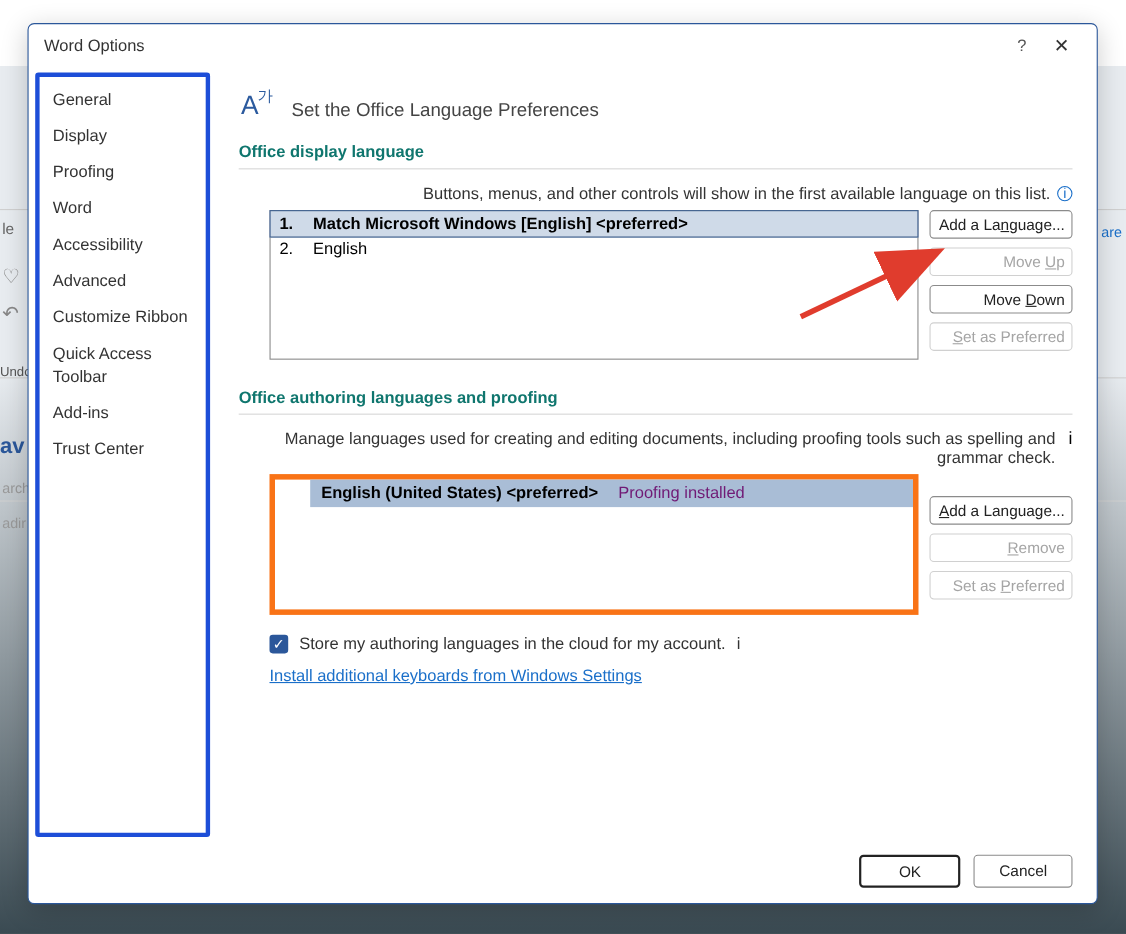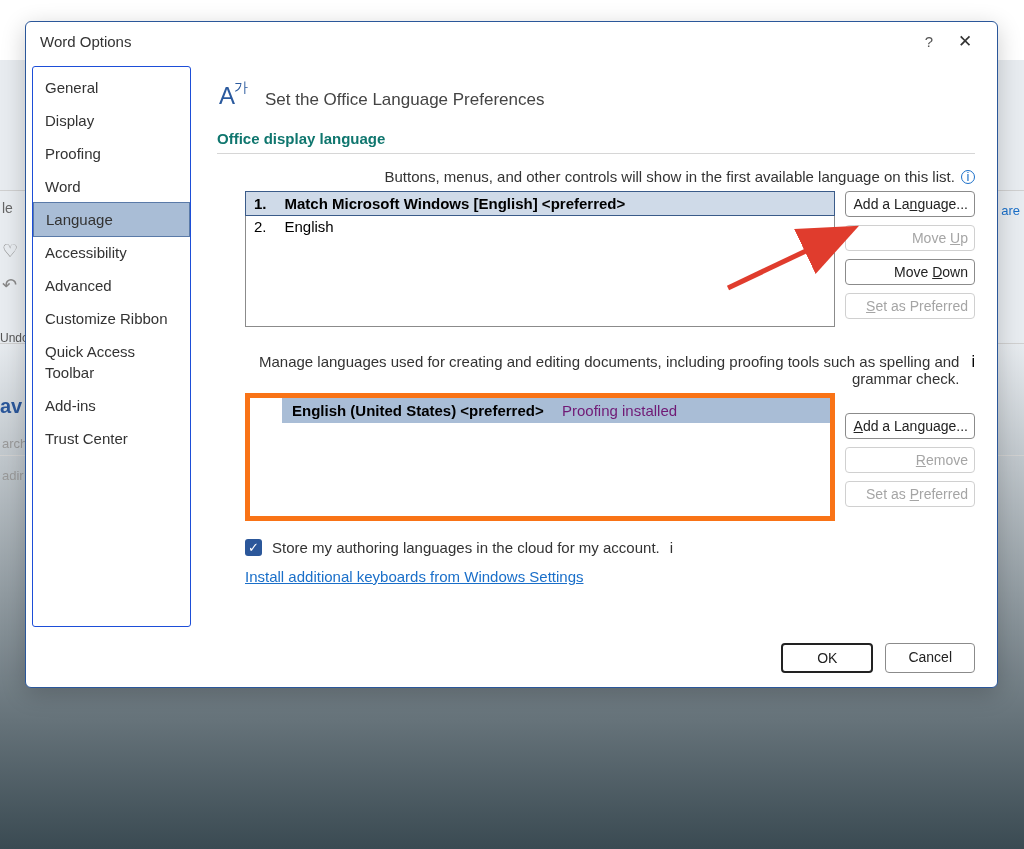--- a/index.html
+++ b/index.html
@@ -15,41 +15,41 @@
     .bg-are { position: absolute; top: 203px; right: 4px; font-size: 13px; color: #1a6fc9; }
     .bg-heart { position: absolute; top: 240px; left: 2px; color: #888; font-size: 18px; }
     .bg-undo2 { position: absolute; top: 274px; left: 2px; color: #888; font-size: 18px; }
     .bg-hr1 { position: absolute; top: 343px; left: 0; right: 0; border: none; border-top: 1px solid #d0d0d0; }
     .bg-hr2 { position: absolute; top: 455px; left: 0; right: 0; border: none; border-top: 1px solid #d0d0d0; }
     .bg-hr0 { position: absolute; top: 190px; left: 0; right: 0; border: none; border-top: 1px solid #d0d0d0; }
 
     .dialog {
       position: absolute;
       left: 25px; top: 21px;
-      width: 973px; height: 667px;
+      width: 973px; height: 801px;
       background: #fff;
       border: 1.5px solid #2b579a;
       border-radius: 6px;
       box-shadow: 0 6px 24px rgba(0,0,0,0.2);
       display: flex; flex-direction: column;
     }
 
     .titlebar {
       display: flex; align-items: center; height: 38px;
       padding: 0 14px; font-size: 15px; color: #333;
     }
     .titlebar .title { flex: 1; }
     .titlebar .help { width: 36px; text-align: center; color: #555; font-size: 15px; cursor: pointer; }
     .titlebar .close { width: 36px; text-align: center; color: #333; font-size: 17px; cursor: pointer; }
 
     .body { flex: 1; display: flex; overflow: hidden; }
 
     .sidebar {
       width: 159px; margin: 6px 0 6px 6px;
-      border: 1px solid #1d4ed8; border-radius: 3px;
+      border: 4px solid #1d4ed8; border-radius: 3px;
       padding: 4px 0;
       display: flex; flex-direction: column;
     }
     .sidebar-item {
       padding: 6px 12px; font-size: 15px; color: #333; cursor: pointer;
       line-height: 1.4;
     }
     .sidebar-item.selected { background: #a9bdd6; border: 1px solid #5a7aa8; margin: -1px 0; }
 
     .main { flex: 1; padding: 12px 22px 8px 26px; overflow: auto; }
@@ -129,21 +129,20 @@
     <span class="help">?</span>
     <span class="close">✕</span>
   </div>
 
   <div class="body">
     <div class="sidebar">
       <div class="sidebar-item"><span>General</span></div>
       <div class="sidebar-item"><span>Display</span></div>
       <div class="sidebar-item"><span>Proofing</span></div>
       <div class="sidebar-item"><span>Word</span></div>
-      <div class="sidebar-item selected"><span>Language</span></div>
       <div class="sidebar-item"><span>Accessibility</span></div>
       <div class="sidebar-item"><span>Advanced</span></div>
       <div class="sidebar-item"><span>Customize Ribbon</span></div>
       <div class="sidebar-item"><span>Quick Access Toolbar</span></div>
       <div class="sidebar-item"><span>Add-ins</span></div>
       <div class="sidebar-item"><span>Trust Center</span></div>
     </div>
 
     <div class="main">
       <div class="page-header">
@@ -175,20 +174,21 @@
         </div>
         <div class="btn-col">
           <div class="btn">Add a La<span class="underline-letter">n</span>guage...</div>
           <div class="btn disabled">Move <span class="underline-letter">U</span>p</div>
           <div class="btn">Move <span class="underline-letter">D</span>own</div>
           <div class="btn disabled"><span class="underline-letter">S</span>et as Preferred</div>
         </div>
       </div>
 
       
+      <div class="section-header">Office authoring languages and proofing</div>
       <div class="authoring-wrap" style="margin-bottom:6px;">
         <div style="flex:1;">
           <div style="display:flex;">
             <div class="desc" style="margin-left:0;flex:1;">Manage languages used for creating and editing documents, including proofing tools such as spelling and grammar check.</div>
             <span class="info-icon info-right" style="margin-left:12px;align-self:flex-start;">i</span>
           </div>
           <div style="display:flex;gap:10px;">
             <div class="authoring-list auth-list">
               <div class="list-row selected">
                 <span class="col1">English (United States) &lt;preferred&gt;</span>

